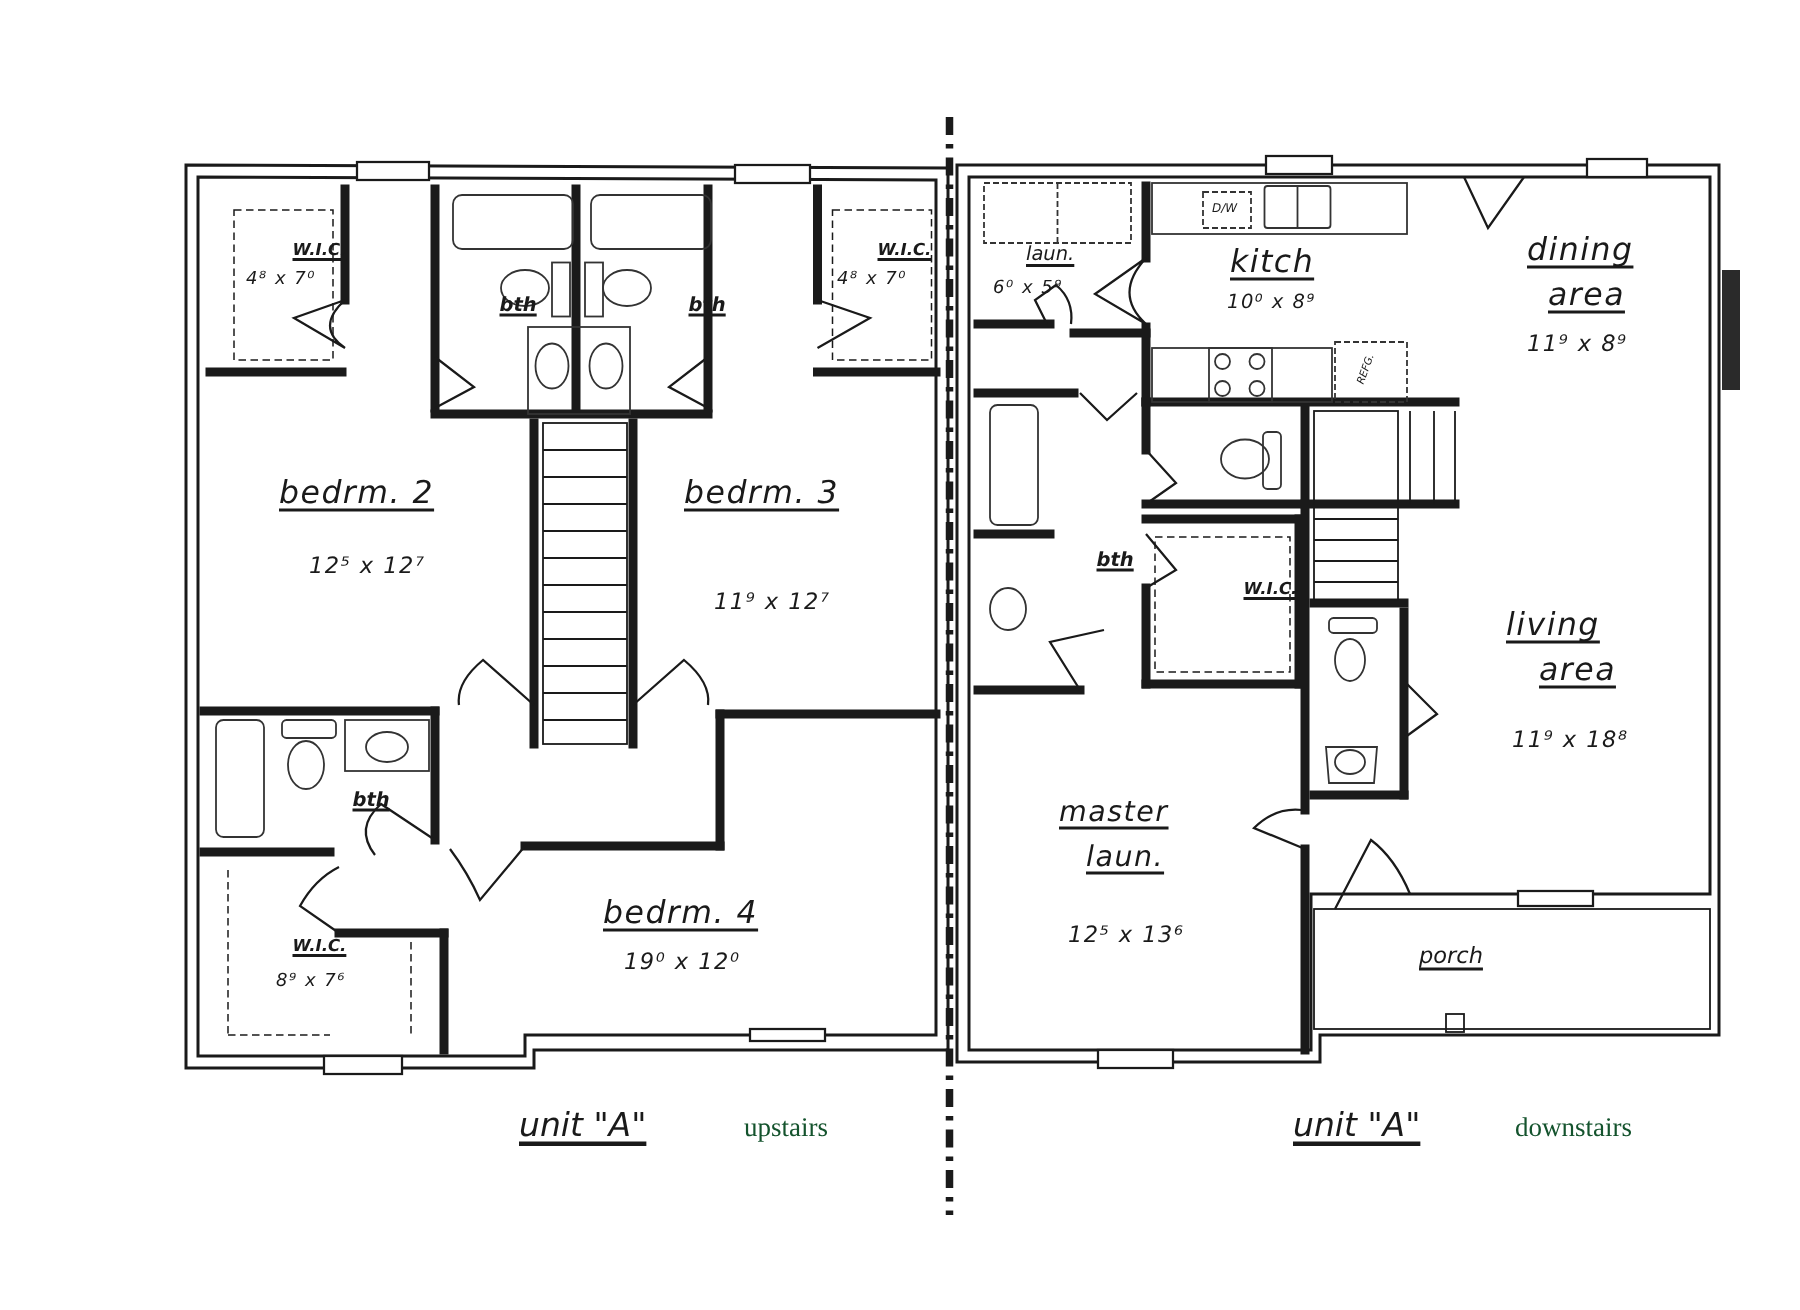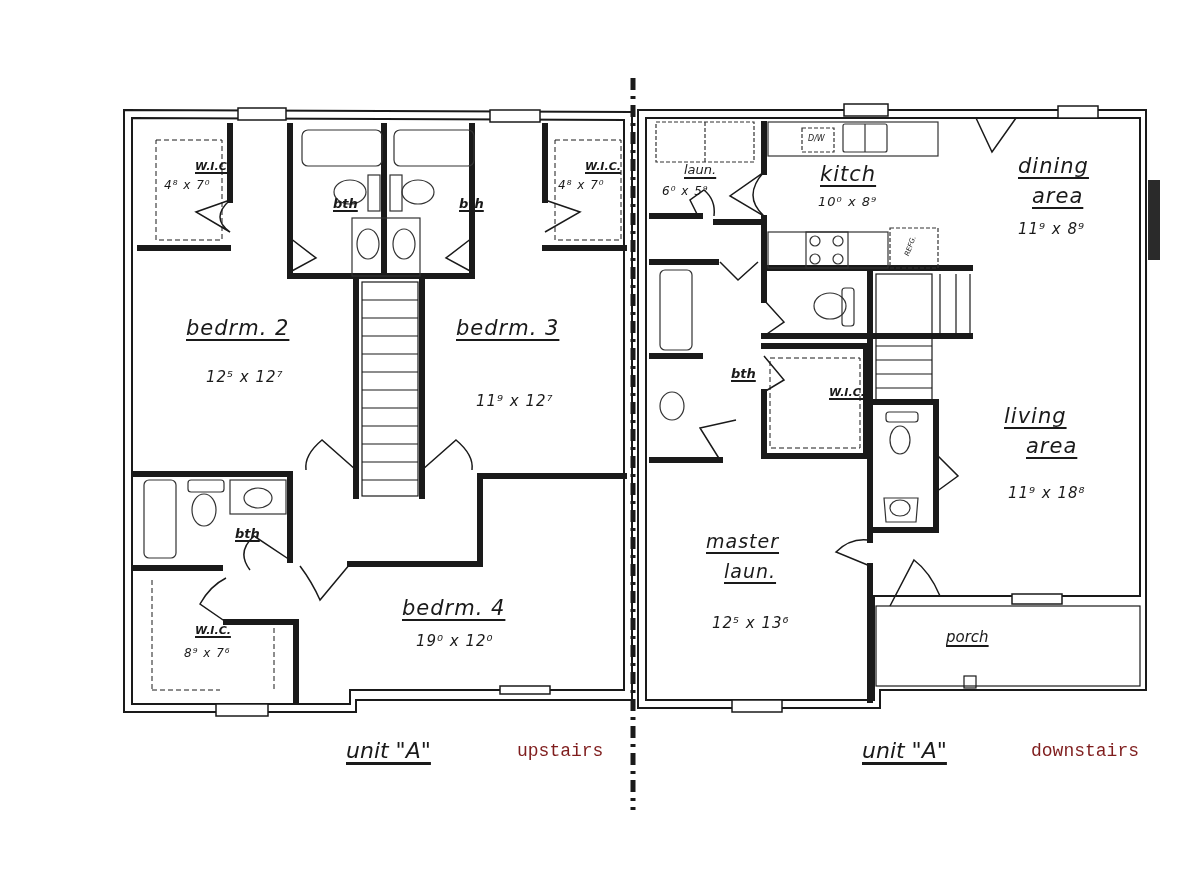--- a/index.html
+++ b/index.html
@@ -4,21 +4,21 @@
 <style>
   html, body { margin: 0; padding: 0; background: #ffffff; }
   body { width: 1200px; height: 873px; position: relative; overflow: hidden; font-family: "DejaVu Sans", sans-serif; }
   #plan { position: absolute; left: 0; top: 0; }
   .lbl { position: absolute; font-family: "DejaVu Sans", sans-serif; font-style: italic; color: #1a1a1a; white-space: nowrap; }
   .room { font-size: 21px; text-decoration: underline; text-decoration-thickness: 2px; text-underline-offset: 4px; letter-spacing: 1px; }
   .small { font-size: 11px; font-weight: bold; text-decoration: underline; text-decoration-thickness: 1.5px; text-underline-offset: 2px; margin-left: 25px; }
   .dim { font-size: 15px; letter-spacing: 1px; }
   .mid { font-size: 15px; text-decoration: underline; text-decoration-thickness: 2px; text-underline-offset: 3px; }
   .cap-unit { position: absolute; font-family: "DejaVu Sans", sans-serif; font-style: italic; font-size: 22px; text-decoration: underline; text-decoration-thickness: 2.5px; text-underline-offset: 4px; color: #1a1a1a; }
-  .cap-floor { position: absolute; font-family: Liberation Mono, monospace; font-size: 18px; color: #7f1d1d; margin-left: 21px; }
+  .cap-floor { position: absolute; font-family: Liberation Serif, serif; font-size: 18px; color: #14532d; }
 </style>
 </head>
 <body>
 
 <svg id="plan" width="1200" height="873" viewBox="0 0 1200 873">
   <g fill="none" stroke="#1a1a1a">
 
     <g>
 
       <g stroke-width="2">

